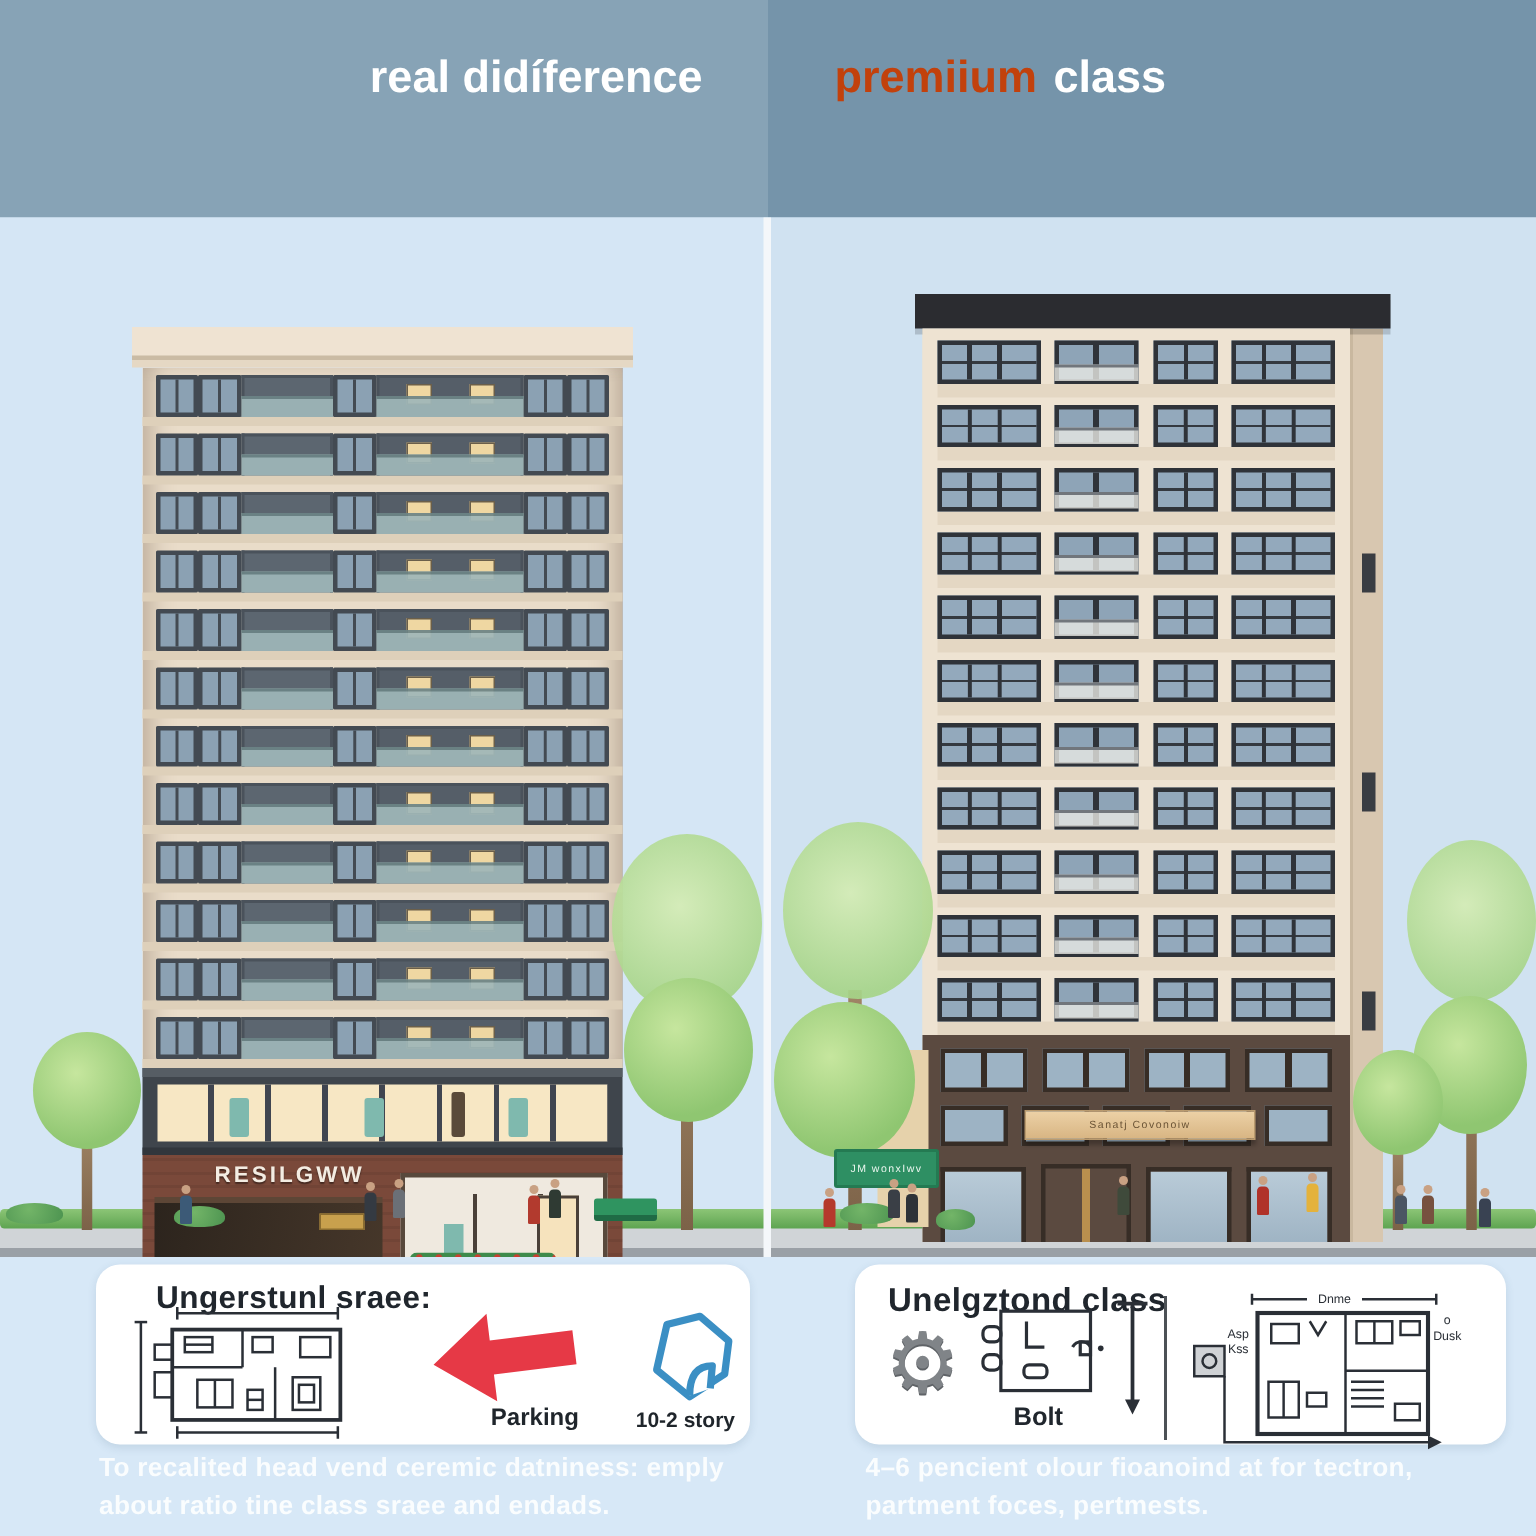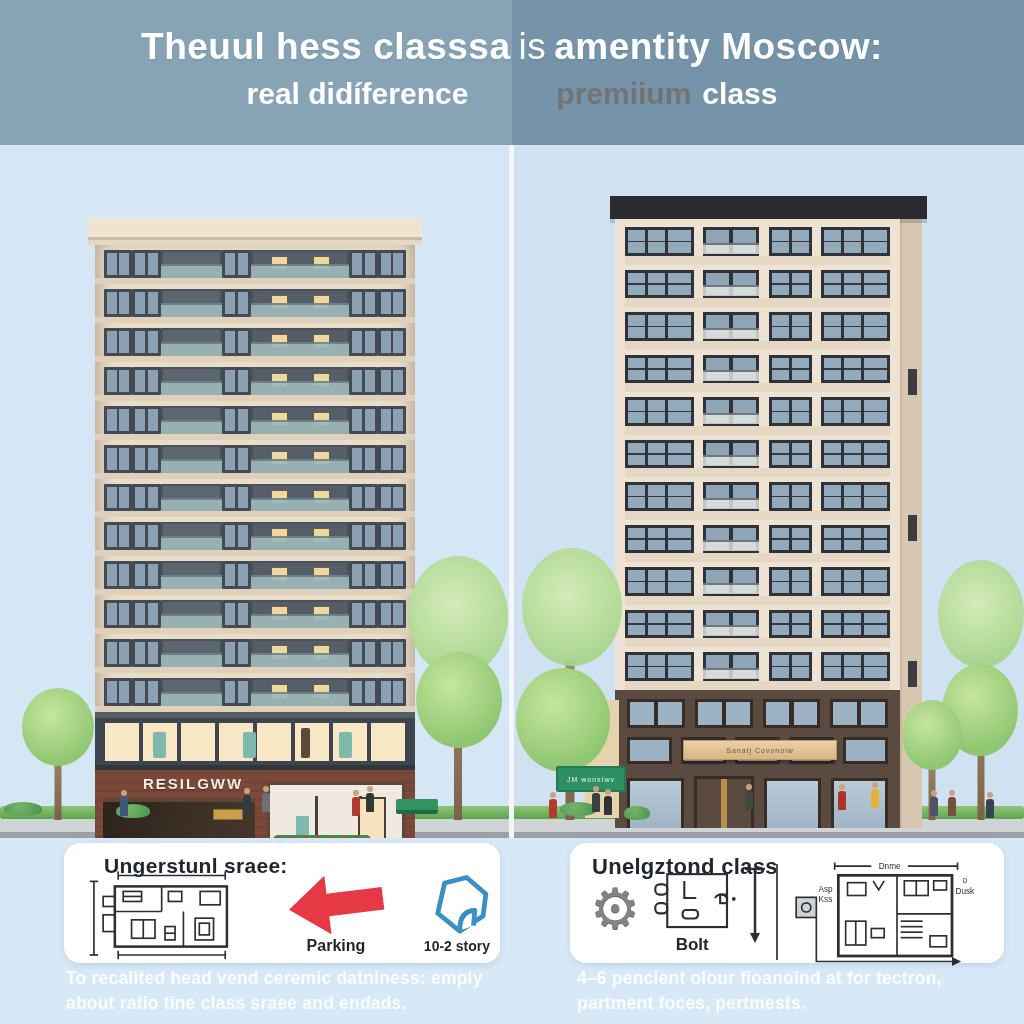--- a/index.html
+++ b/index.html
@@ -128,21 +128,21 @@
          display:flex;align-items:center;justify-content:center;letter-spacing:1px;z-index:4;}
 
   
   .card{position:absolute;top:843px;height:120px;background:#ffffff;border-radius:16px;
         box-shadow:0 2px 6px rgba(60,90,120,.14);z-index:6;}
   .card-left{left:64px;width:436px;}
   .card-right{left:570px;width:434px;}
   .card h3{margin:11px 0 0 40px;font-size:21px;color:#20262d;letter-spacing:.3px;font-weight:bold;}
   .card-right h3{margin-left:22px;font-size:22px;}
   .cl-row{position:absolute;left:8px;right:10px;top:26px;bottom:4px;display:flex;align-items:center;justify-content:space-between;}
-  .arrow-block,.house-block{display:flex;flex-direction:column;align-items:center;gap:2px;}
+  .arrow-block,.house-block{display:flex;flex-direction:column;align-items:flex-end;gap:2px;}
   .icon-label{font-size:16px;color:#1f252b;font-weight:600;}
   .house-label{font-weight:bold;font-size:14px;}
   .cr-row{position:absolute;left:14px;right:6px;top:22px;bottom:4px;display:flex;align-items:center;}
   .gear{font-size:56px;line-height:1;color:#808488;text-shadow:0 1px 0 #5f6367;margin:0 2px 6px 6px;}
   .bolt-block{display:flex;flex-direction:column;align-items:center;margin-left:2px;}
   .bolt-label{font-size:17px;color:#20262d;font-weight:600;margin-top:-4px;}
   .vdim{margin:0 0 14px 2px;}
   .vdivider{width:2px;height:96px;background:#4c5156;margin:0 10px 0 8px;}
 
   .caption{position:absolute;top:966px;width:432px;font-size:17.5px;line-height:1.42;
@@ -153,24 +153,23 @@
   svg{display:block;}
 </style>
 </head>
 <body>
 
 <div class="canvas">
 
   <div class="banner-half banner-left"></div>
   <div class="banner-half banner-right"></div>
   <div class="titles">
-    <div class="title"><span>Theuul hess classsa</span><span class="t-mid">is</span><span>amentity Moscow:</span></div>
     <div class="subtitle">
       <span>real didíference</span>
-      <span><span class="sub-accent" style="color:#737373">premiium</span><span>class</span></span>
+      <span><span class="sub-accent" style="color:#c2410c">premiium</span><span>class</span></span>
     </div>
   </div>
 
   <div class="sky sky-l"></div>
   <div class="sky sky-r"></div>
   <div class="sidewalk"></div>
   <div class="grass" style="left:0;width:100px"></div>
   <div class="grass" style="left:404px;width:108px"></div>
   <div class="grass" style="left:512px;width:112px"></div>
   <div class="grass" style="left:898px;width:126px"></div>

